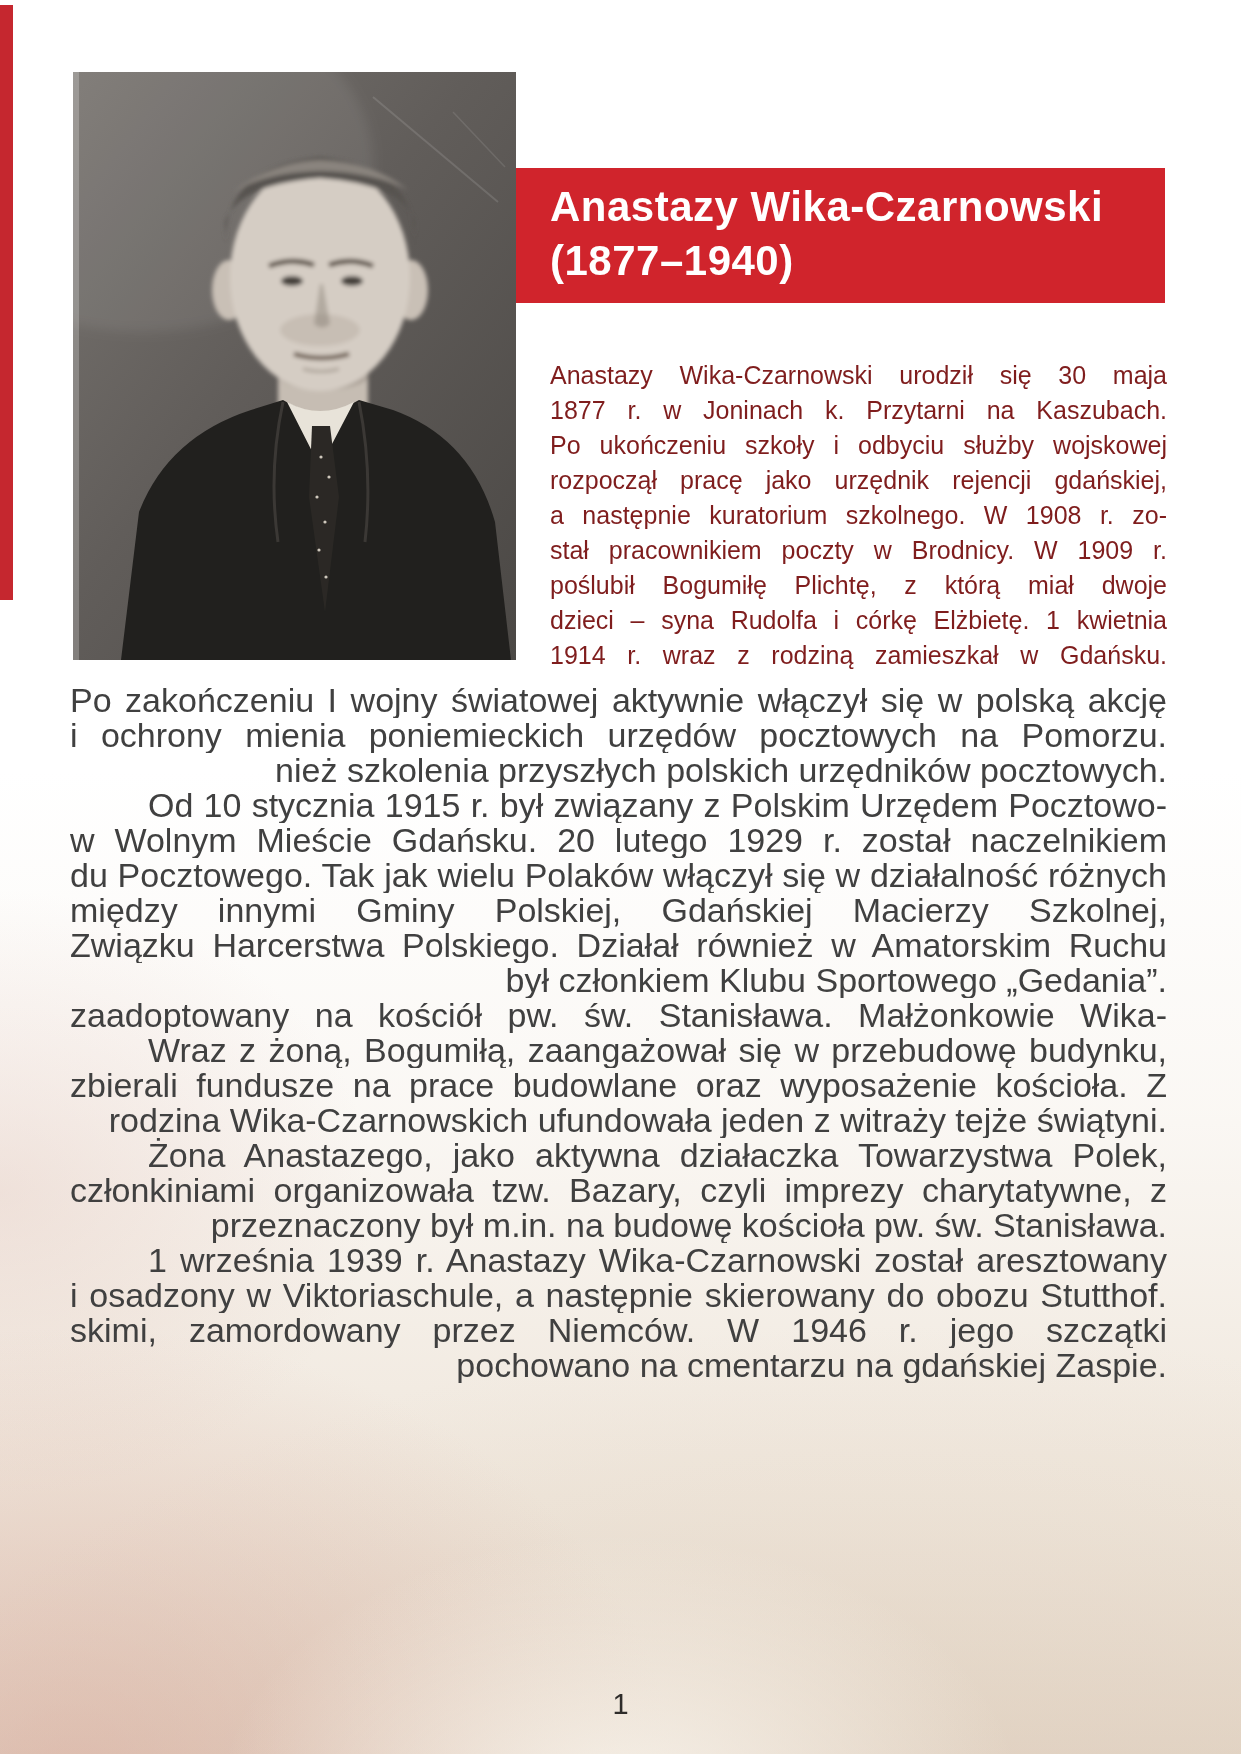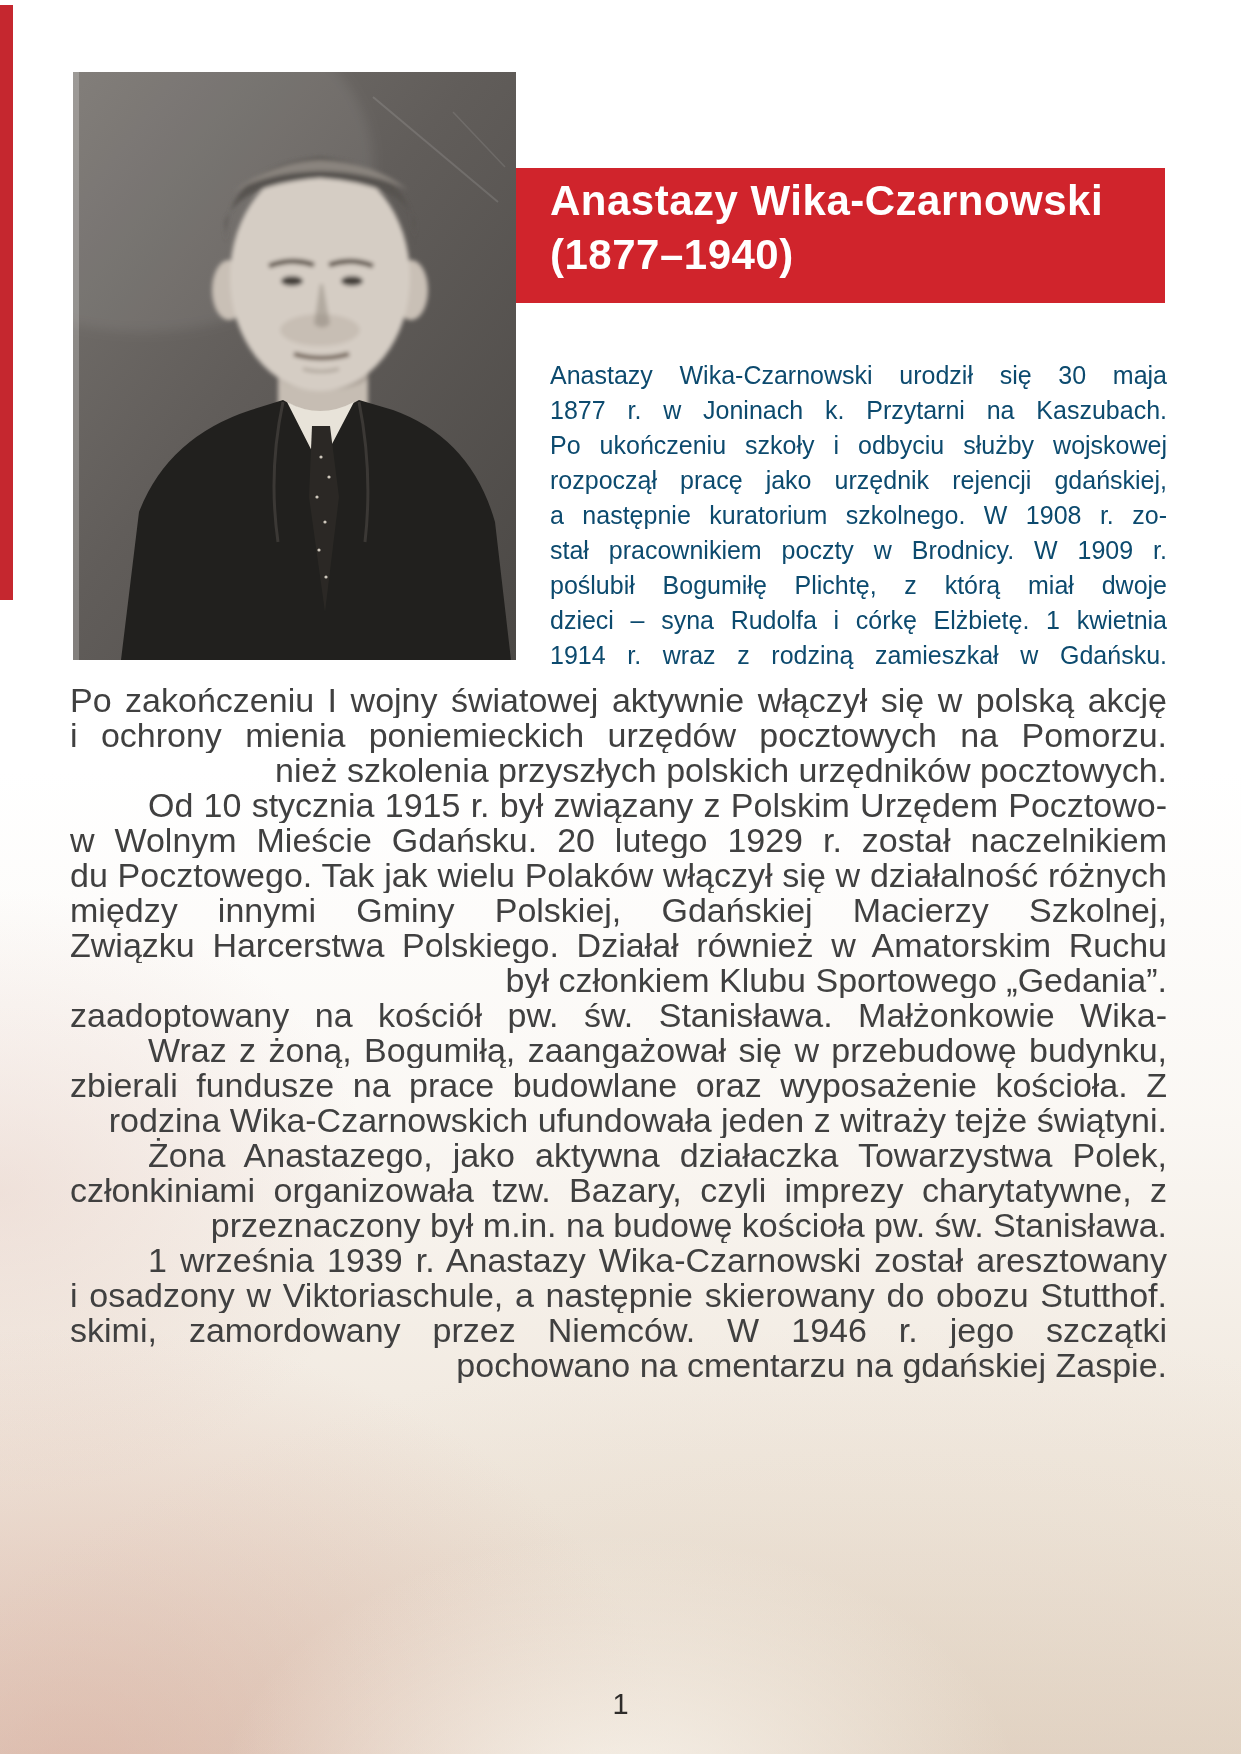--- a/index.html
+++ b/index.html
@@ -35,24 +35,24 @@
     background:#d0242c;
     color:#ffffff;
     padding:0;
     box-sizing:border-box;
   }
   .title-line{
     margin-left:34px;
     font-size:42px;font-weight:bold;letter-spacing:0.5px;
     line-height:54px;white-space:nowrap;
   }
-  .title-line:first-child{margin-top:6px;}
+  .title-line:first-child{margin-top:12px;}
   .col-text{
     position:absolute;left:550px;top:358px;width:617px;
-    color:#0c4a6e;font-size:25px;
+    color:#7f1d1d;font-size:25px;
   }
   .full-text{
     position:absolute;left:70px;top:683px;width:1097px;
     color:#404040;font-size:34px;
   }
   .line{
     height:35px;line-height:35px;overflow:hidden;
     text-align:justify;
   }
   

